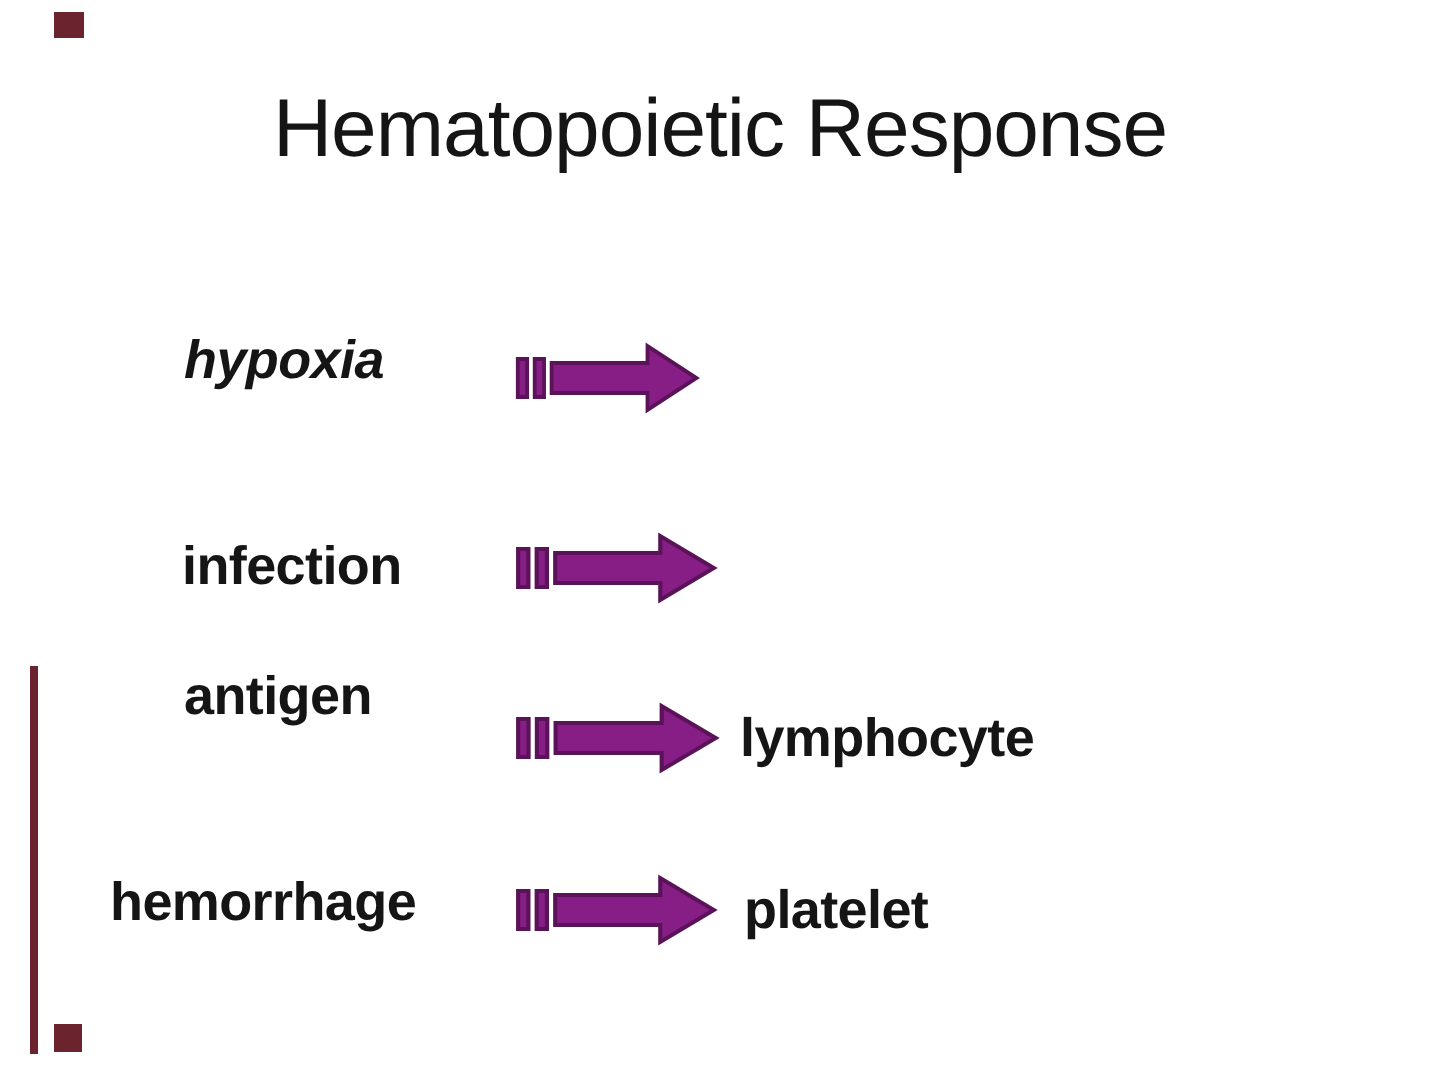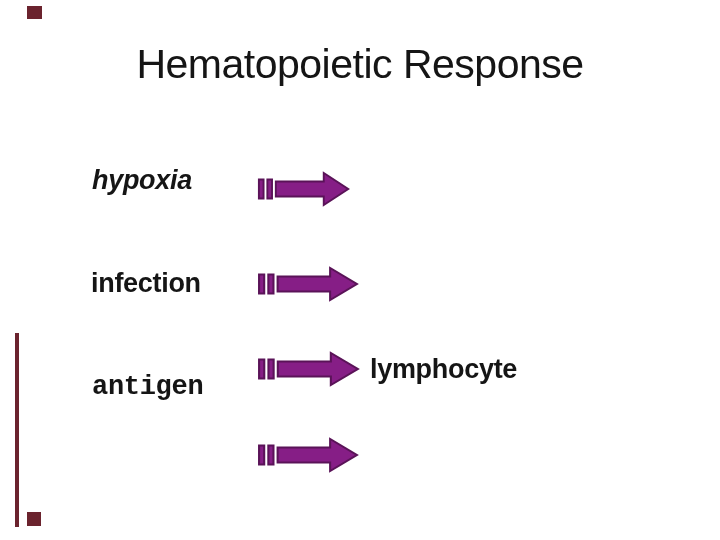--- a/index.html
+++ b/index.html
@@ -34,21 +34,21 @@
   .arw{
     fill:var(--arrow-fill,#861E86);
     stroke:var(--arrow-outline,#5A1358);
     stroke-width:2;
     stroke-linejoin:miter;
   }
   .frag{position:absolute;background:var(--border-fragment,#6B232E);}
   
   .stim-1{left:92px;top:166px;font-style:italic;}   .arr-1{left:257px;top:171px;}  .resp-1{left:370px;top:177px;}
   .stim-2{left:91px;top:269px;}   .arr-2{left:257px;top:266px;}  .resp-2{left:376px;top:274px;}
-  .stim-3{left:92px;top:373px;font-family:Liberation Mono, monospace;}   .arr-3{left:257px;top:351px;}  .resp-3{left:370px;top:355px;}
+  .stim-3{left:92px;top:334px;}   .arr-3{left:257px;top:351px;}  .resp-3{left:370px;top:355px;}
   .stim-4{left:55px;top:437px;}   .arr-4{left:257px;top:437px;}  .resp-4{left:372px;top:441px;}
   .frag-top{left:27px;top:6px;width:15px;height:13px;}
   .frag-line{left:15px;top:333px;width:4px;height:194px;}
   .frag-bottom{left:27px;top:512px;width:14px;height:14px;}
 </style>
 </head>
 <body>
 
 <div class="slide">
 
@@ -69,23 +69,25 @@
   </svg>
 
   <div class="label stim-3">antigen</div>
   <svg class="arrow arr-3" width="104" height="36" viewBox="0 0 100 36" preserveAspectRatio="none">
     <rect class="arw" x="2" y="8.5" width="5" height="19"></rect>
     <rect class="arw" x="11" y="8.5" width="5" height="19"></rect>
     <polygon class="arw" points="20,10.5 71,10.5 71,2 97,18 71,34 71,25.5 20,25.5"></polygon>
   </svg>
   <div class="label resp-3">lymphocyte</div>
 
+  <div class="label stim-4">hemorrhage</div>
   <svg class="arrow arr-4" width="103" height="36" viewBox="0 0 100 36" preserveAspectRatio="none">
     <rect class="arw" x="2" y="8.5" width="5" height="19"></rect>
     <rect class="arw" x="11" y="8.5" width="5" height="19"></rect>
     <polygon class="arw" points="20,10.5 71,10.5 71,2 97,18 71,34 71,25.5 20,25.5"></polygon>
   </svg>
+  <div class="label resp-4">platelet</div>
 
   <div class="frag frag-top"></div>
   <div class="frag frag-line"></div>
   <div class="frag frag-bottom"></div>
 
 </div>
 
 </body></html>

